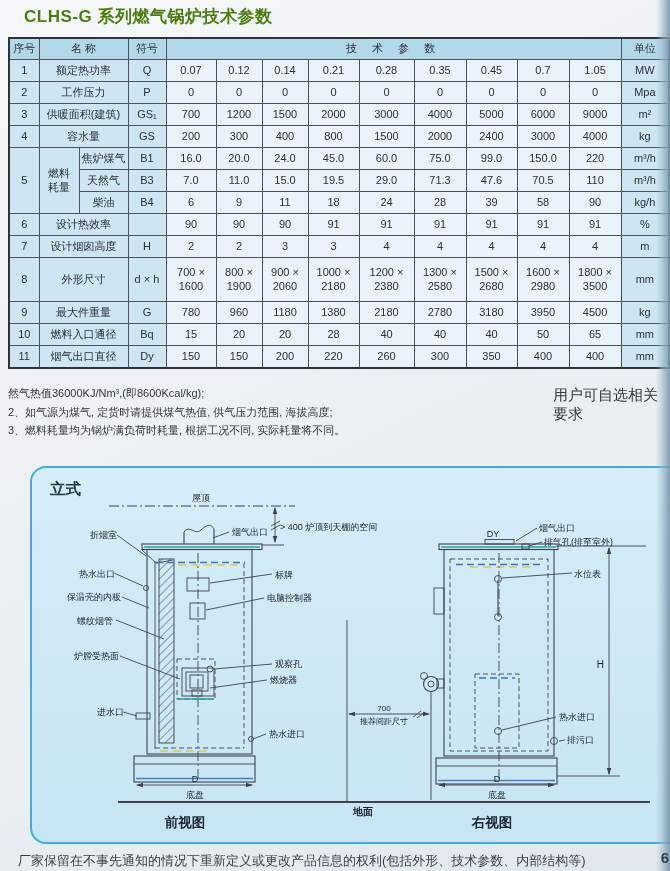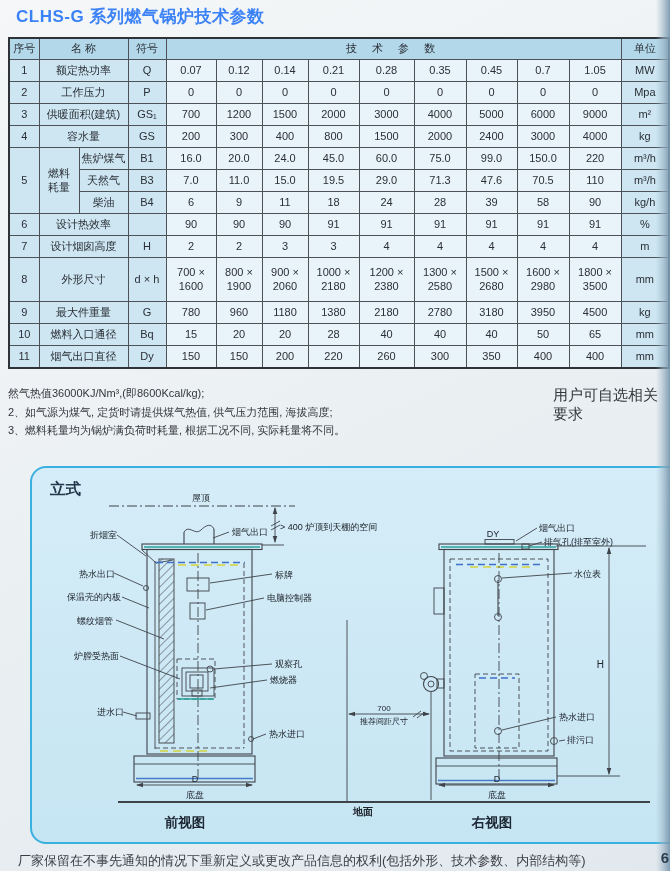--- a/index.html
+++ b/index.html
@@ -3,21 +3,21 @@
 <meta charset="utf-8">
 <style>
   html,body{margin:0;padding:0;}
   body{
     width:670px;height:871px;position:relative;overflow:hidden;
     background:linear-gradient(155deg,#f5f7f8 0%,#eaeff2 55%,#e2e9ee 100%);
     font-family:"Liberation Sans",sans-serif;color:#2b2f36;
   }
   .edge-band{position:absolute;top:0;right:0;width:14px;height:871px;z-index:4;pointer-events:none;
     background:linear-gradient(90deg,rgba(150,175,192,0) 0%,rgba(158,182,198,0.55) 45%,rgba(122,153,176,0.95) 100%);}
-  .doc-title{position:absolute;left:16px;top:5px;font-size:17px;font-weight:bold;color:#3b82f6;letter-spacing:.5px;}
+  .doc-title{position:absolute;left:24px;top:5px;font-size:17px;font-weight:bold;color:#4d7c0f;letter-spacing:.5px;}
   table.params{position:absolute;left:8px;top:37px;width:660px;border-collapse:collapse;table-layout:fixed;
     font-size:11px;border:2px solid #2f3338;padding-left:10px;}
   .params th,.params td{border:1px solid #4d5258;text-align:center;vertical-align:middle;padding:0;
     white-space:pre-line;line-height:1.22;overflow:hidden;}
   .params th{background:#b2d8ea;font-weight:normal;height:20px;}
   .params td{height:21px;}
   .params td.c-lab{background:#cde6f2;}
   .params td.c-val{background:#e9f4fa;}
   .params tr.r8 td{height:43px;}
   .notes{position:absolute;left:8px;top:384px;font-size:11px;line-height:18.5px;color:#33373c;width:545px;}

